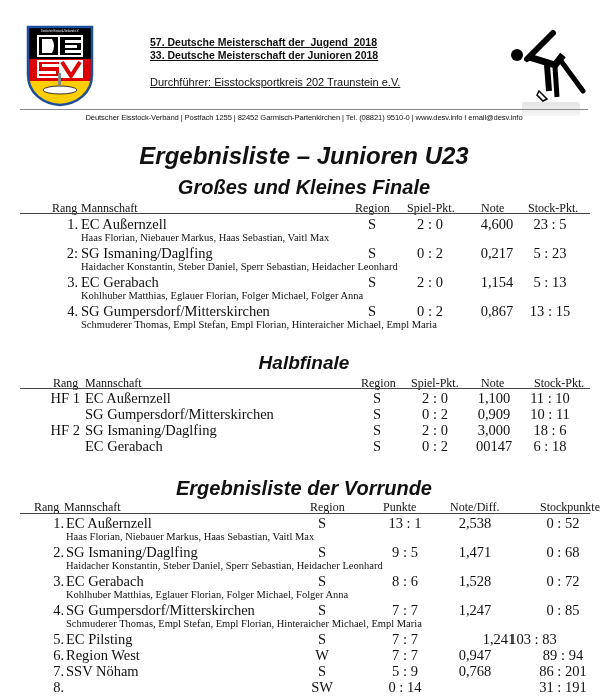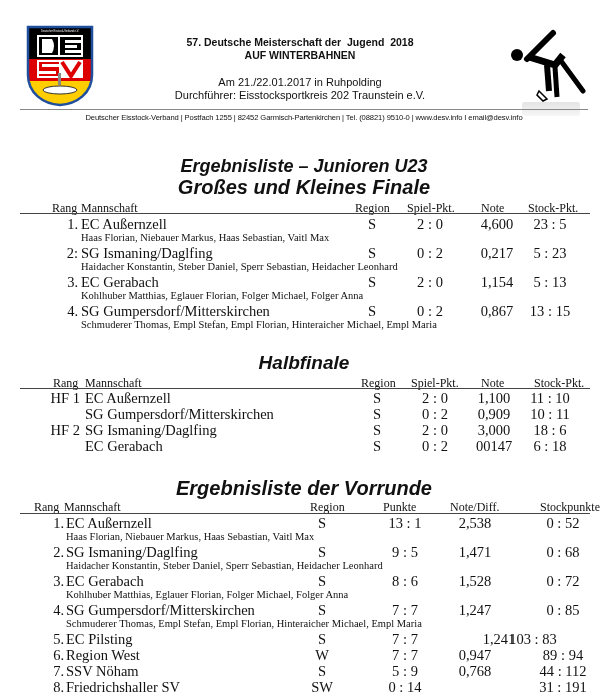--- a/index.html
+++ b/index.html
@@ -5,29 +5,29 @@
   html, body { margin:0; padding:0; background:#ffffff; }
   body { width:608px; height:700px; position:relative; overflow:hidden; color:#111; }
   .sans { font-family:"Liberation Sans", "DejaVu Sans", sans-serif; }
   .serif { font-family:"Liberation Serif", "DejaVu Serif", serif; }
   .abs { position:absolute; }
 
   
   #logo { left:25px; top:25px; width:70px; height:82px; }
   #sport-icon { left:507px; top:25px; width:80px; height:80px; }
   #sport-shadow { left:522px; top:102px; width:58px; height:14px; background:linear-gradient(#ddd,#f4f4f4); border-radius:3px; opacity:.8; }
-  .hdr { left:150px; width:300px; text-align:center; font-size:10.5px; line-height:12.5px; }
+  .hdr { left:150px; width:300px; font-size:10.5px; line-height:12.5px;text-decoration:underline; }
   .hdr.bold { font-weight:bold; }
   #hdr-top { top:36px; }
   #hdr-bottom { top:76px; font-size:11px; line-height:13px; }
   #hdr-rule { left:20px; top:109px; width:568px; height:0; border-top:1px solid #888; }
   #footer-line { left:0; top:113px; width:608px; text-align:center; font-size:7.6px; letter-spacing:-0.1px; }
 
   .title { left:0; width:608px; text-align:center; font-weight:bold; font-style:italic; }
-  #main-title { top:156px; font-size:18px; }
+  #main-title { top:142px; font-size:24px; }
   #final-title { top:176px; font-size:20px; }
   #half-title { top:352px; font-size:19px; }
   #vor-title { top:477px; font-size:20px; }
 
   .colhdr { font-size:12px; }
   .rule { height:0; border-top:1px solid #444; }
 
   .row { font-size:14.5px; line-height:16px; white-space:nowrap; }
   .members { font-size:10.5px; line-height:13px; white-space:nowrap; }
   .c { position:absolute; }
@@ -76,24 +76,23 @@
   <path d="M22 32 L48 40 L56 30" stroke="#000" stroke-width="7" fill="none" stroke-linejoin="round"></path>
   <path d="M40 40 L42 66" stroke="#000" stroke-width="6"></path>
   <path d="M48 42 L50 72" stroke="#000" stroke-width="5"></path>
   <path d="M54 36 L76 66" stroke="#000" stroke-width="5" stroke-linecap="round"></path>
   <path d="M32 66 L40 74 L36 76 L30 70 Z" fill="none" stroke="#000" stroke-width="1.5"></path>
 </svg>
 <div id="sport-shadow" class="abs"></div>
 
 <div id="hdr-top" class="abs hdr bold sans">
   <div style="white-space:pre">57. Deutsche Meisterschaft der  Jugend  2018</div>
-  <div>AUF WINTERBAHNEN</div>
+  <div>33. Deutsche Meisterschaft der Junioren 2018</div>
 </div>
 <div id="hdr-bottom" class="abs hdr sans">
-  <div>Am 21./22.01.2017 in Ruhpolding</div>
   <div>Durchführer: Eisstocksportkreis 202 Traunstein e.V.</div>
 </div>
 <div id="hdr-rule" class="abs"></div>
 <div id="footer-line" class="abs sans">Deutscher Eisstock-Verband | Postfach 1255 | 82452 Garmisch-Partenkirchen | Tel. (08821) 9510-0 | www.desv.info I email@desv.info</div>
 
 <div id="main-title" class="abs title sans">Ergebnisliste – Junioren U23</div>
 <div id="final-title" class="abs title sans">Großes und Kleines Finale</div>
 
 <div class="abs serif colhdr" style="left:0;top:201px;width:608px;height:12px;">
   <span class="c" style="left:52px">Rang</span>
@@ -251,23 +250,22 @@
       <span class="c ctr" style="left: 365px; width: 80px;">7 : 7</span>
       <span class="c ctr" style="left: 435px; width: 80px;">0,947</span>
       <span class="c ctr" style="left: 523px; width: 80px;">89 : 94</span>
     </div>
     <div class="abs serif row" style="left: 0px; top: 663px; width: 608px; height: 16px;">
       <span class="c r" style="right: 544px;">7.</span>
       <span class="c " style="left: 66px;">SSV Nöham</span>
       <span class="c ctr" style="left: 282px; width: 80px;">S</span>
       <span class="c ctr" style="left: 365px; width: 80px;">5 : 9</span>
       <span class="c ctr" style="left: 435px; width: 80px;">0,768</span>
-      <span class="c ctr" style="left: 523px; width: 80px;">44 : 112</span>
+      <span class="c ctr" style="left: 523px; width: 80px;">86 : 201</span>
     </div>
     <div class="abs serif row" style="left: 0px; top: 679px; width: 608px; height: 16px;">
       <span class="c r" style="right: 544px;">8.</span>
-      <span class="c " style="left: 66px;">Friedrichshaller SV</span>
       <span class="c ctr" style="left: 282px; width: 80px;">SW</span>
       <span class="c ctr" style="left: 365px; width: 80px;">0 : 14</span>
       <span class="c ctr" style="left: 435px; width: 80px; margin-top: 27px;">0,162</span>
       <span class="c ctr" style="left: 523px; width: 80px;">31 : 191</span>
     </div>
   </div>
 
 </body></html>

